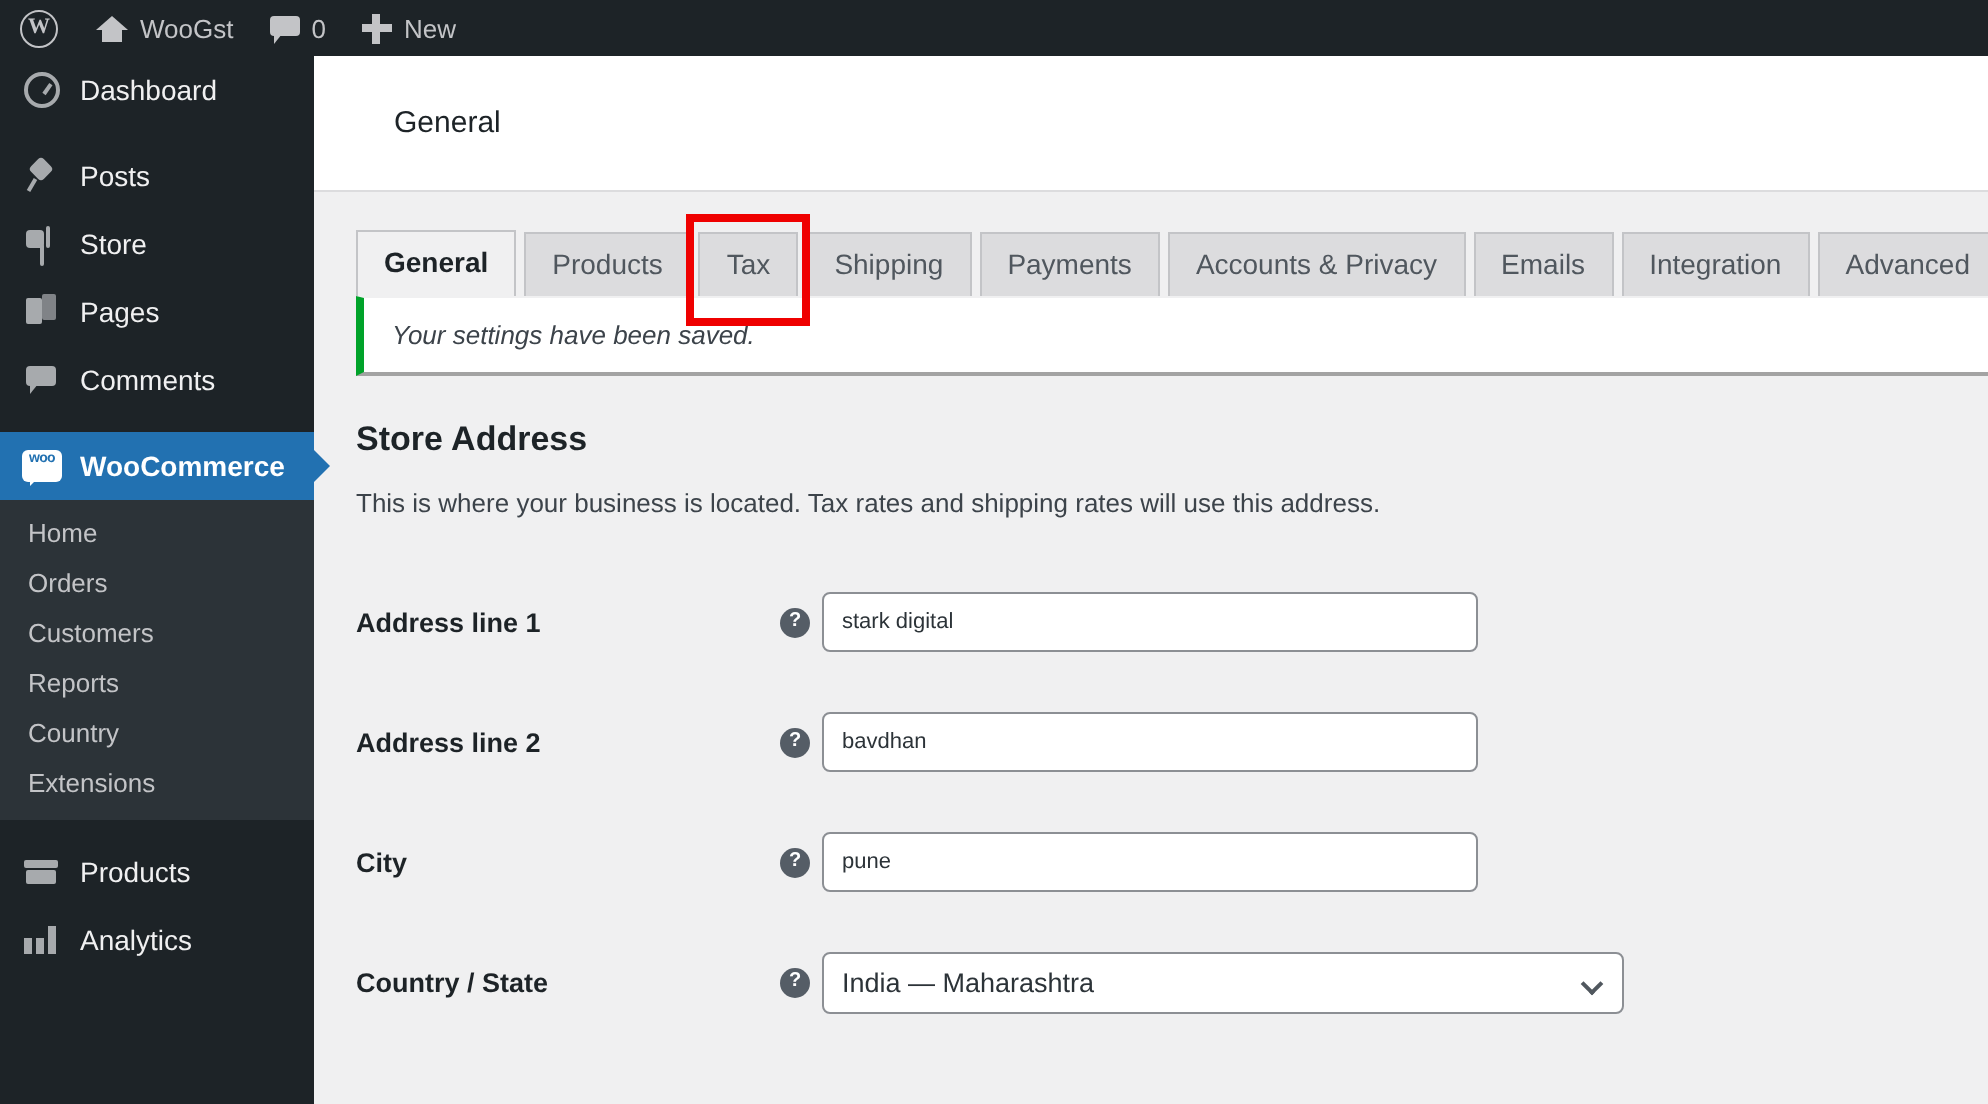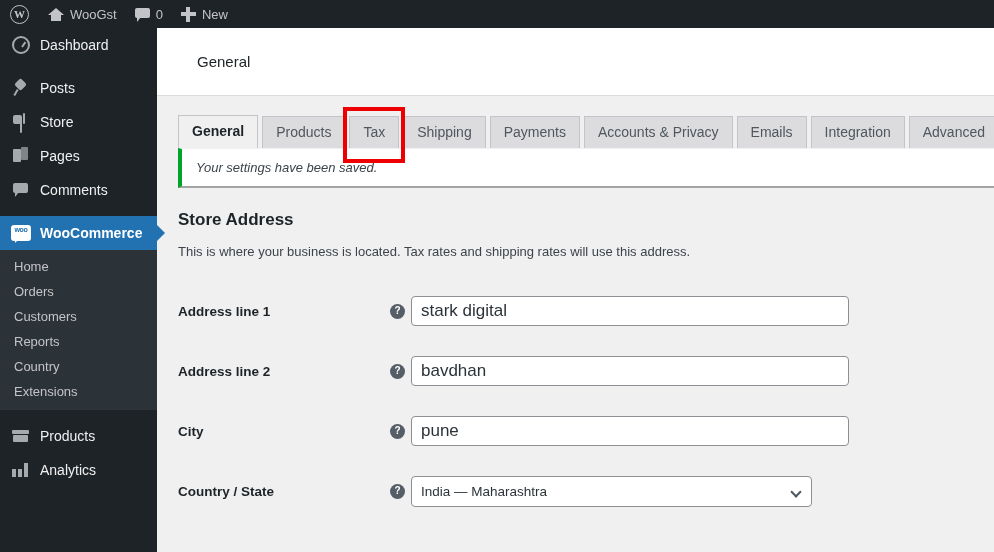--- a/index.html
+++ b/index.html
@@ -246,24 +246,24 @@
   .help-dot {
     width: 15px; height: 15px; border-radius: 50%;
     background: #555d66; color: #fff;
     font-size: 10px; font-weight: bold;
     display: flex; align-items: center; justify-content: center;
     line-height: 1; cursor: pointer;
     font-family: "Liberation Sans", sans-serif;
   }
   .fctrl { flex: 0 0 401px; }
   .fctrl input[type=text] {
-    width: 438px; height: 30px;
+    width: 328px; height: 30px;
     border: 1px solid #8c8f94; border-radius: 4px;
     background: #fff; color: #2c3338;
-    padding: 0 9px; font-size: 17px;
+    padding: 0 9px; font-size: 11px;
     font-family: "Liberation Sans", sans-serif;
     outline: none;
   }
   .selwrap {
     width: 401px; height: 31px;
     border: 1px solid #8c8f94; border-radius: 4px;
     background: #fff;
     display: flex; align-items: center;
     padding: 0 9px;
     position: relative;

